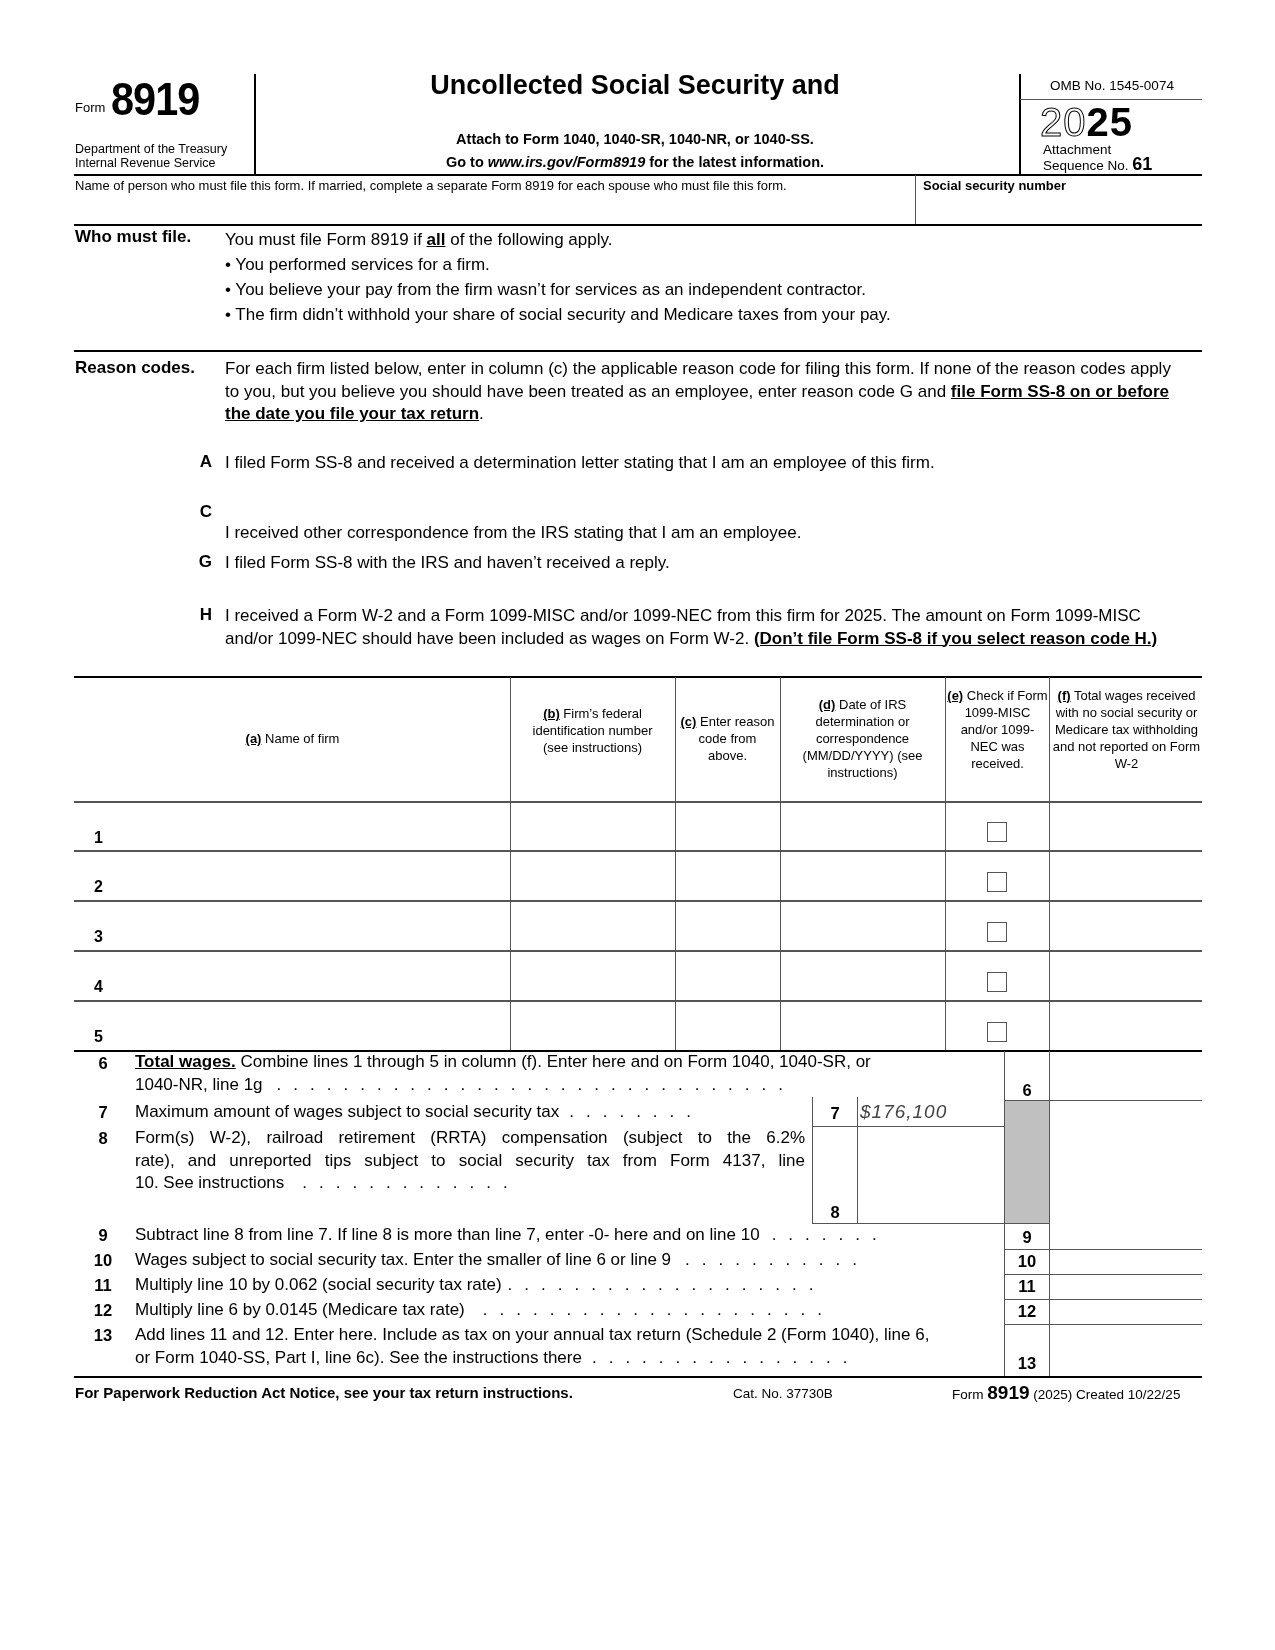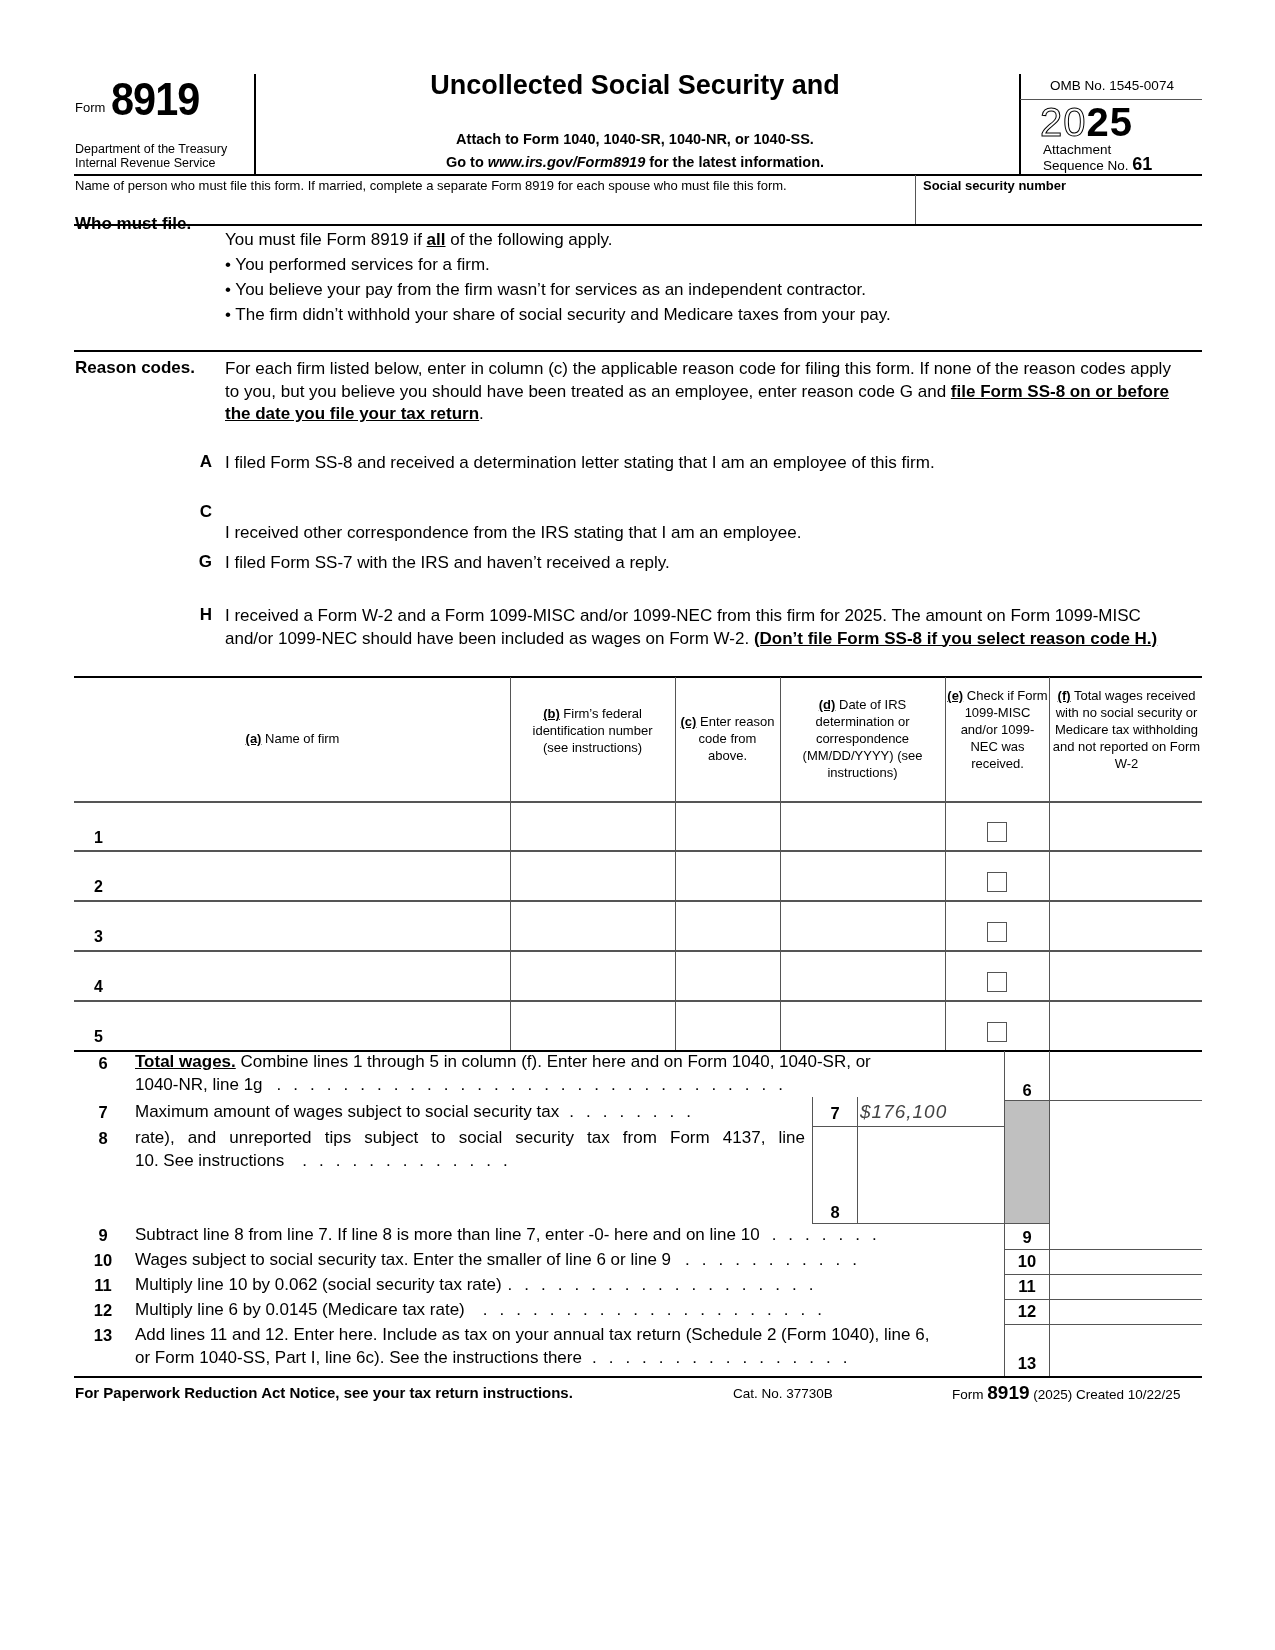--- a/index.html
+++ b/index.html
@@ -82,40 +82,40 @@
 
 <div class="hline thick" style="left:74px; width:1128px; top:174px;"></div>
 
 <div class="abs name-label">Name of person who must file this form. If married, complete a separate Form 8919 for each spouse who must file this form.</div>
 <input class="field" style="left: 75px; top: 196px; width: 830px; height: 26px;" value="">
 <div class="vline" style="left:915px; top:175px; height:50px;"></div>
 <div class="abs ssn-label">Social security number</div>
 <input class="field" style="left: 923px; top: 196px; width: 275px; height: 26px;" value="">
 <div class="hline thick" style="left:74px; width:1128px; top:224px;"></div>
 
-<div class="abs sec-label" style="top:214px;">Who must file.</div>
+<div class="abs sec-label" style="top:227px;">Who must file.</div>
 <div class="abs sec-text" style="top:227px; line-height:25px;">
   <div><span>You must file Form 8919 if </span><span class="b">all</span><span> of the following apply.</span></div>
   <div>• You performed services for a firm.</div>
   <div>• You believe your pay from the firm wasn’t for services as an independent contractor.</div>
   <div>• The firm didn’t withhold your share of social security and Medicare taxes from your pay.</div>
 </div>
 <div class="hline thick" style="left:74px; width:1128px; top:350px;"></div>
 
 <div class="abs sec-label" style="top:358px;">Reason codes.</div>
 <div class="abs sec-text" style="top:358px;"><span>For each firm listed below, enter in column (c) the applicable reason code for filing this form. If none of the reason codes apply to you, but you believe you should have been treated as an employee, enter reason code G and </span><span class="b">file Form SS-8 on or before the date you file your tax return</span><span>.</span></div>
 
 <div class="abs code-letter" style="top:452px;">A</div>
 <div class="abs code-text" style="top:452px;">I filed Form SS-8 and received a determination letter stating that I am an employee of this firm.</div>
 
 <div class="abs code-letter" style="top:502px;">C</div>
 <div class="abs code-text" style="top:522px;">I received other correspondence from the IRS stating that I am an employee.</div>
 
 <div class="abs code-letter" style="top:552px;">G</div>
-<div class="abs code-text" style="top:552px;">I filed Form SS-7 with the IRS and haven’t received a reply.</div>
+<div class="abs code-text" style="top:552px;">I filed Form SS-8 with the IRS and haven’t received a reply.</div>
 
 <div class="abs code-letter" style="top:605px;">H</div>
 <div class="abs code-text" style="top:605px;"><span>I received a Form W-2 and a Form 1099-MISC and/or 1099-NEC from this firm for 2025. The amount on Form 1099-MISC and/or 1099-NEC should have been included as wages on Form W-2. </span><span class="b">(Don’t file Form SS-8 if you select reason code H.)</span></div>
 
 <div class="hline thick" style="left:74px; width:1128px; top:676px;"></div>
 
 <div class="vline" style="left:510px; top:677px; height:374px;"></div>
 <div class="vline" style="left:675px; top:677px; height:374px;"></div>
 <div class="vline" style="left:780px; top:677px; height:374px;"></div>
 <div class="vline" style="left:945px; top:677px; height:374px;"></div>
@@ -199,20 +199,21 @@
 <div class="ln" style="top:1103px;">7</div>
 <div class="lt" style="top:1101px;"><span>Maximum amount of wages subject to social security tax</span><span class="dots" style="margin-left:10px;">........</span></div>
 <div class="vline" style="left:812px; top:1097px; height:126px;"></div>
 <div class="vline" style="left:857px; top:1097px; height:126px;"></div>
 <div class="box-num" style="left:815px; top:1104px;">7</div>
 <div class="prefill" style="left:860px; width:140px; text-align:left; top:1101px;">$176,100</div>
 <div class="hline" style="left:812px; width:192px; top:1126px;"></div>
 
 <div class="ln" style="top:1129px;">8</div>
 <div class="lt" style="top:1127px; width:670px; text-align:justify;">
+  <div style="text-align-last:justify;">Form(s) W-2), railroad retirement (RRTA) compensation (subject to the 6.2%</div>
   <div style="text-align-last:justify;">rate), and unreported tips subject to social security tax from Form 4137, line</div>
   <div><span>10. See instructions</span><span class="dots" style="margin-left:18px;">.............</span></div>
 </div>
 <div class="box-num" style="left:815px; top:1203px;">8</div>
 <input class="field" style="left: 862px; top: 1190px; width: 138px; height: 28px; text-align: right;" value="">
 <div class="hline" style="left:812px; width:237px; top:1223px;"></div>
 
 <div class="ln" style="top:1226px;">9</div>
 <div class="lt" style="top:1224px;"><span>Subtract line 8 from line 7. If line 8 is more than line 7, enter -0- here and on line 10</span><span class="dots" style="margin-left:12px;">.......</span></div>
 <div class="box-num" style="left:1007px; top:1228px;">9</div>

